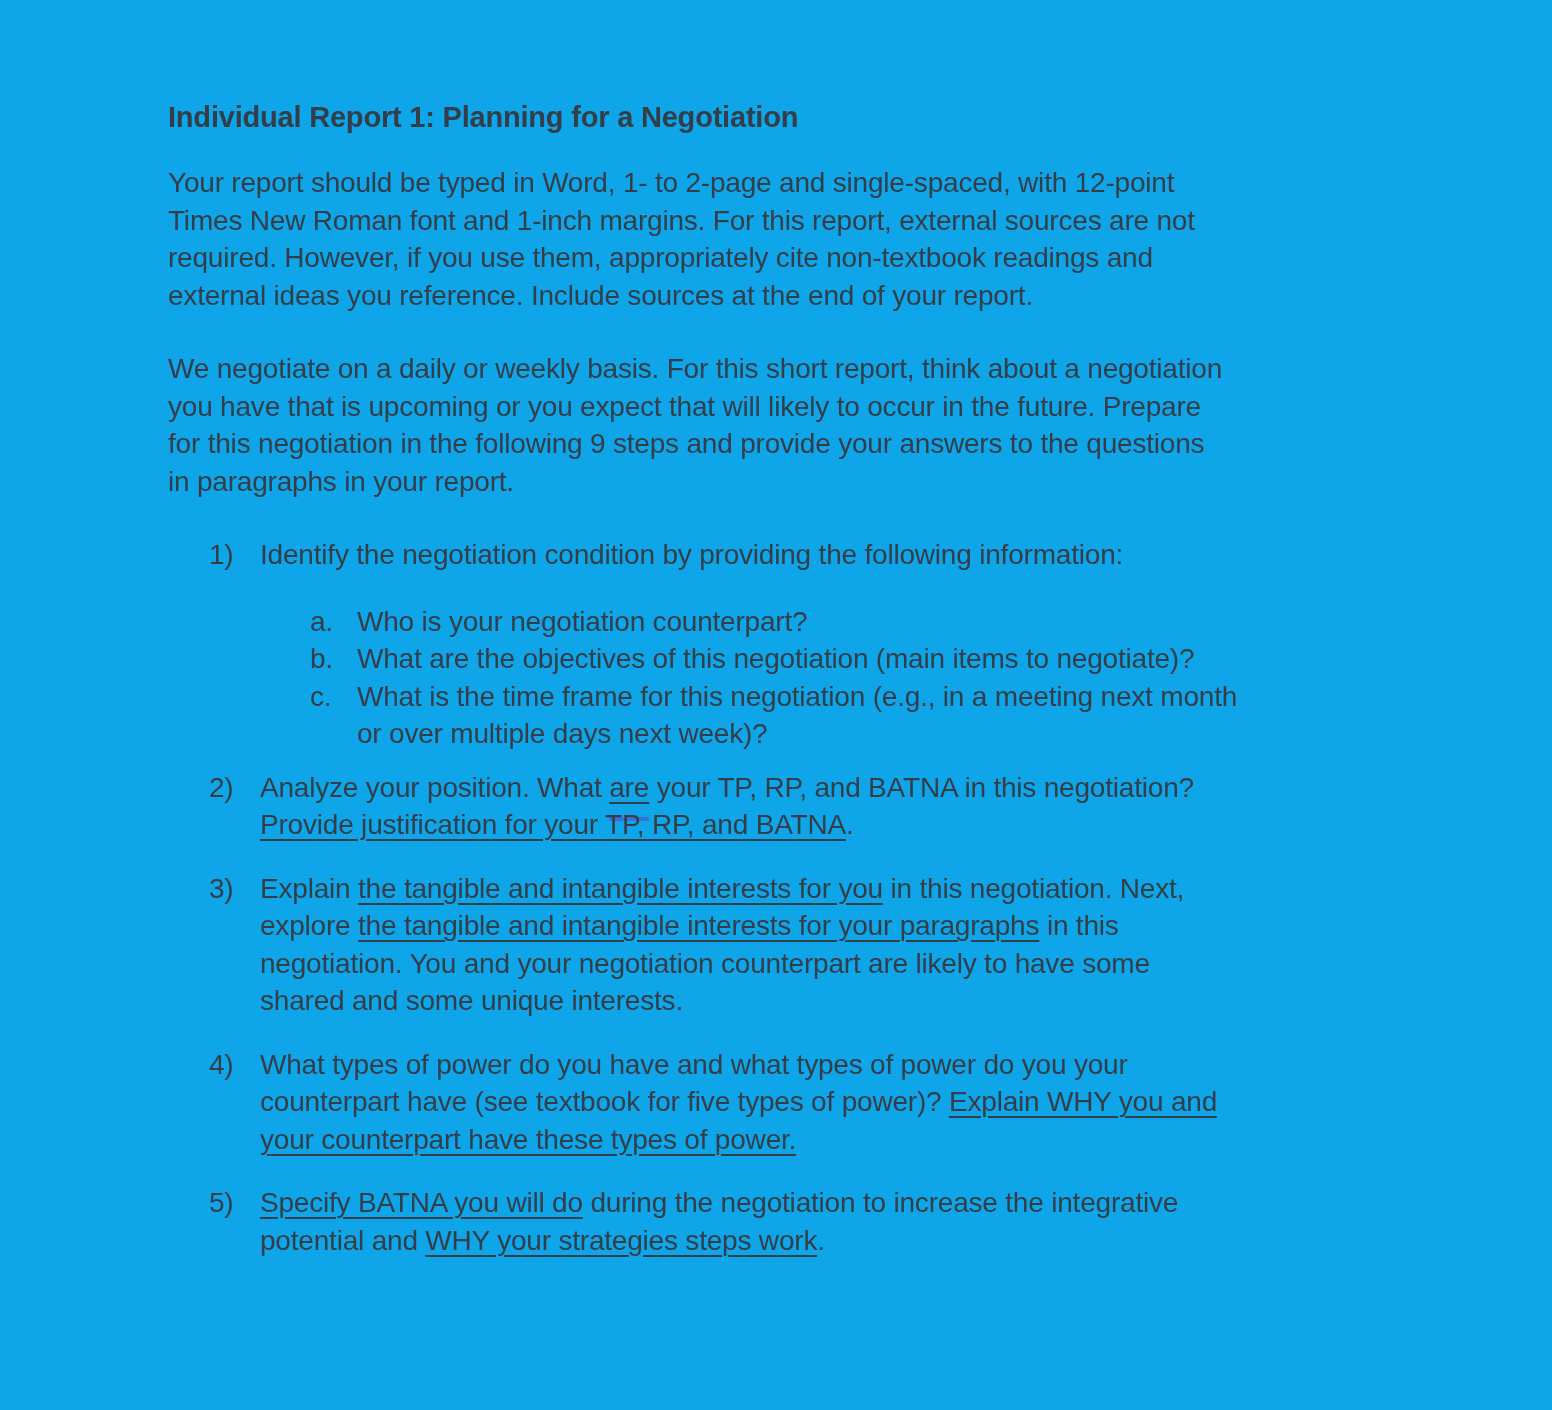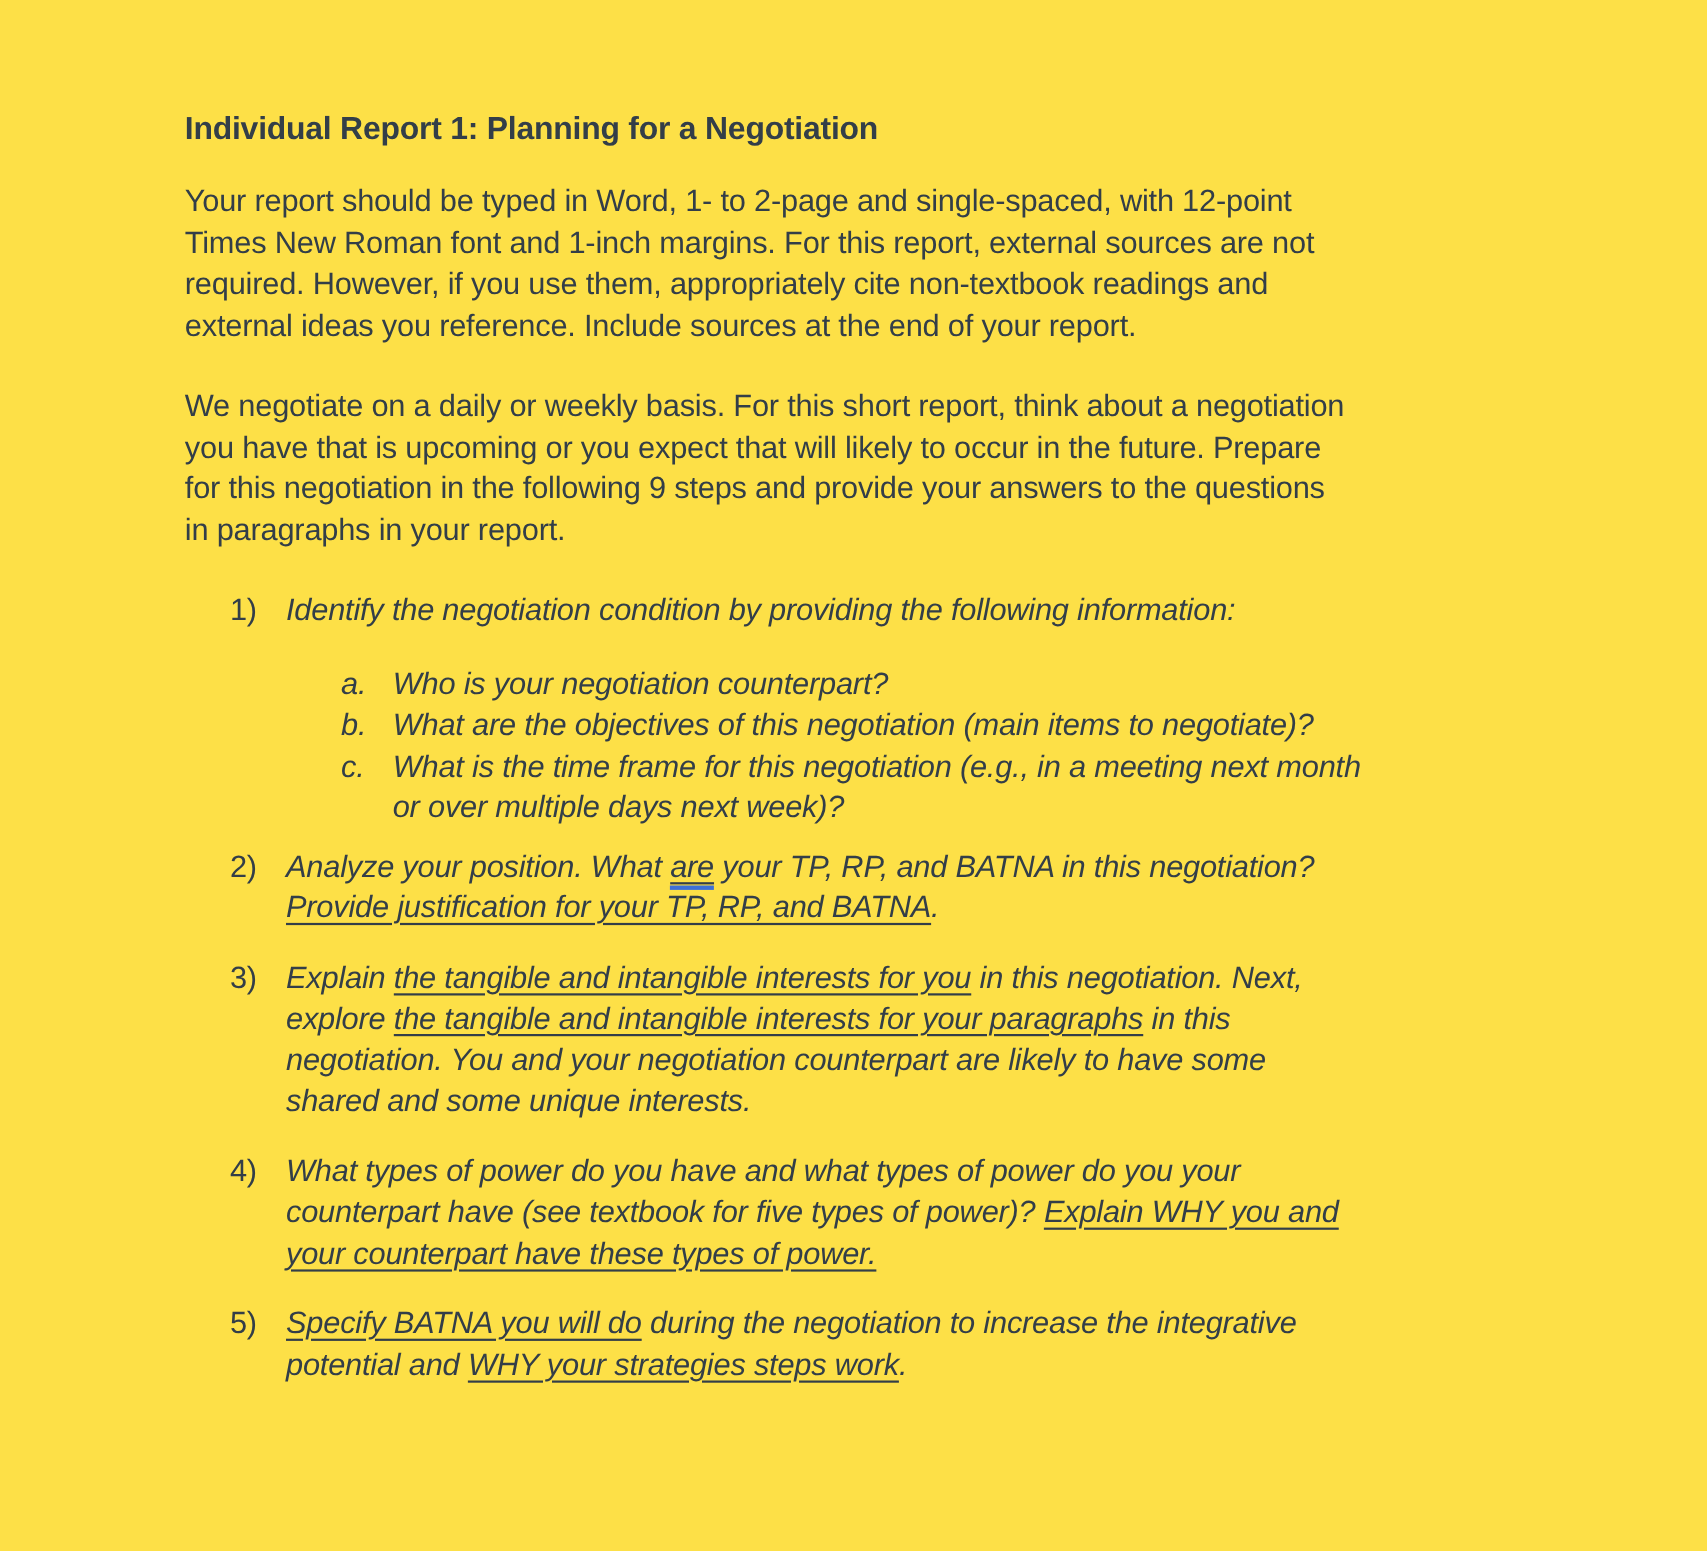--- a/index.html
+++ b/index.html
@@ -4,21 +4,21 @@
 <style>
   html, body {
     margin: 0;
     padding: 0;
     background: #ffffff;
   }
   .page {
     position: relative;
     width: 1552px;
     height: 1410px;
-    background: #fde047;
+    background: #0ea5e9;
     overflow: hidden;
     font-family: "Liberation Sans", "DejaVu Sans", sans-serif;
     color: #333e48;
     font-size: 28px;
     line-height: 37.5px;
     letter-spacing: -0.2px;
     box-sizing: border-box;
     padding: 98px 140px 0 168px;
   }
   .doc-title {
@@ -41,42 +41,41 @@
     margin-bottom: 26px;
   }
   .list > .li:first-child { margin-bottom: 16px; }
   .li-marker {
     flex: 0 0 51px;
     width: 51px;
   }
   .li-content {
     white-space: pre-line;
     flex: 1 1 auto;
-    font-style: italic;
   }
   .sublist {
     margin-top: 29px;
   }
   .sub-li {
     display: flex;
     align-items: flex-start;
     margin-left: 50px;
   }
   .sub-li .li-marker {
     flex: 0 0 47px;
     width: 47px;
   }
   .seg-u {
     text-decoration: underline;
     text-decoration-thickness: 2px;
     text-underline-offset: 4.5px;
   }
   .seg-g {
     border-bottom: 4px solid #3d6fd6;
-    padding-bottom: 2px;
+    padding-bottom: 14px;
   }
 </style>
 </head>
 <body>
 
 <div class="page">
   <h1 class="doc-title">Individual Report 1: Planning for a Negotiation</h1>
 
   <p class="para">Your report should be typed in Word, 1- to 2-page and single-spaced, with 12-point
 Times New Roman font and 1-inch margins. For this report, external sources are not

